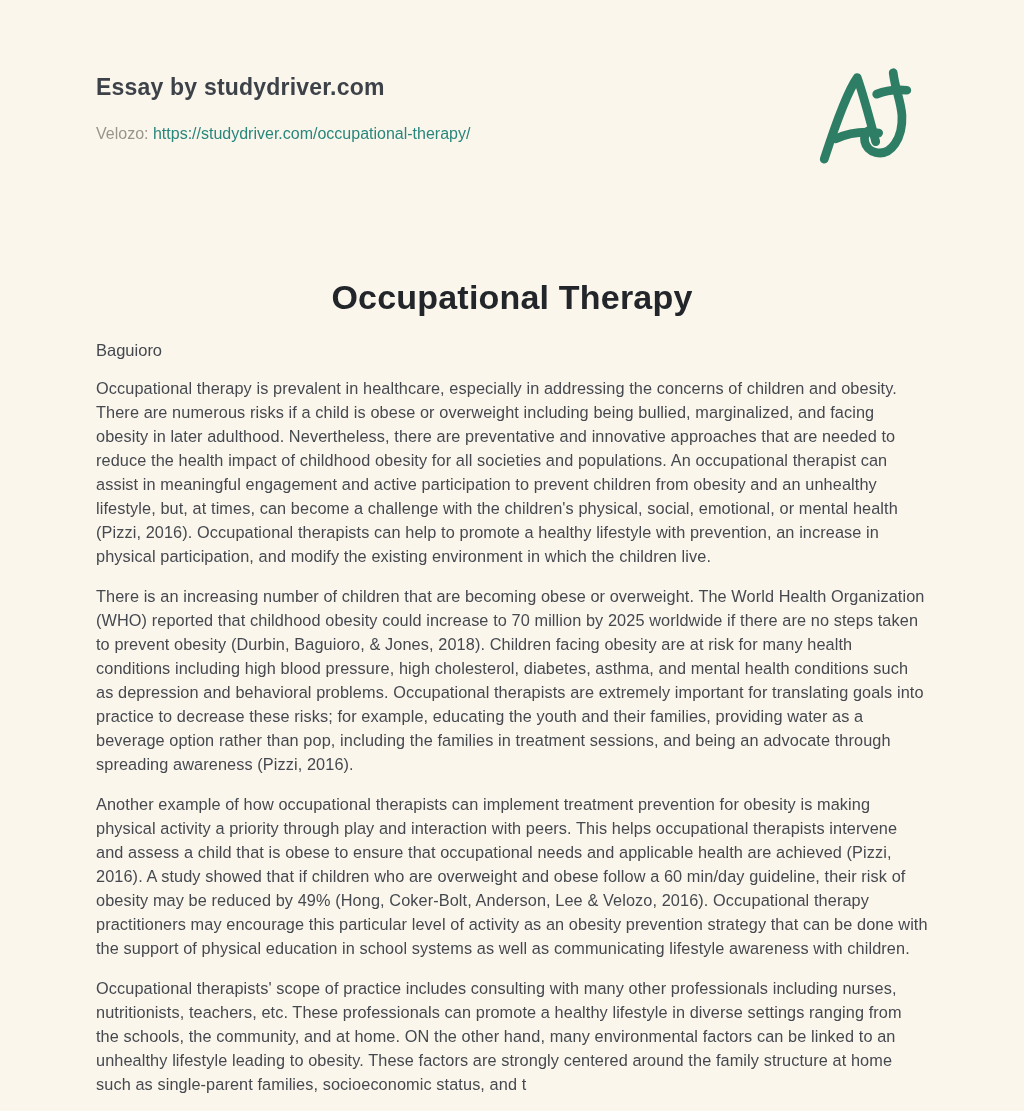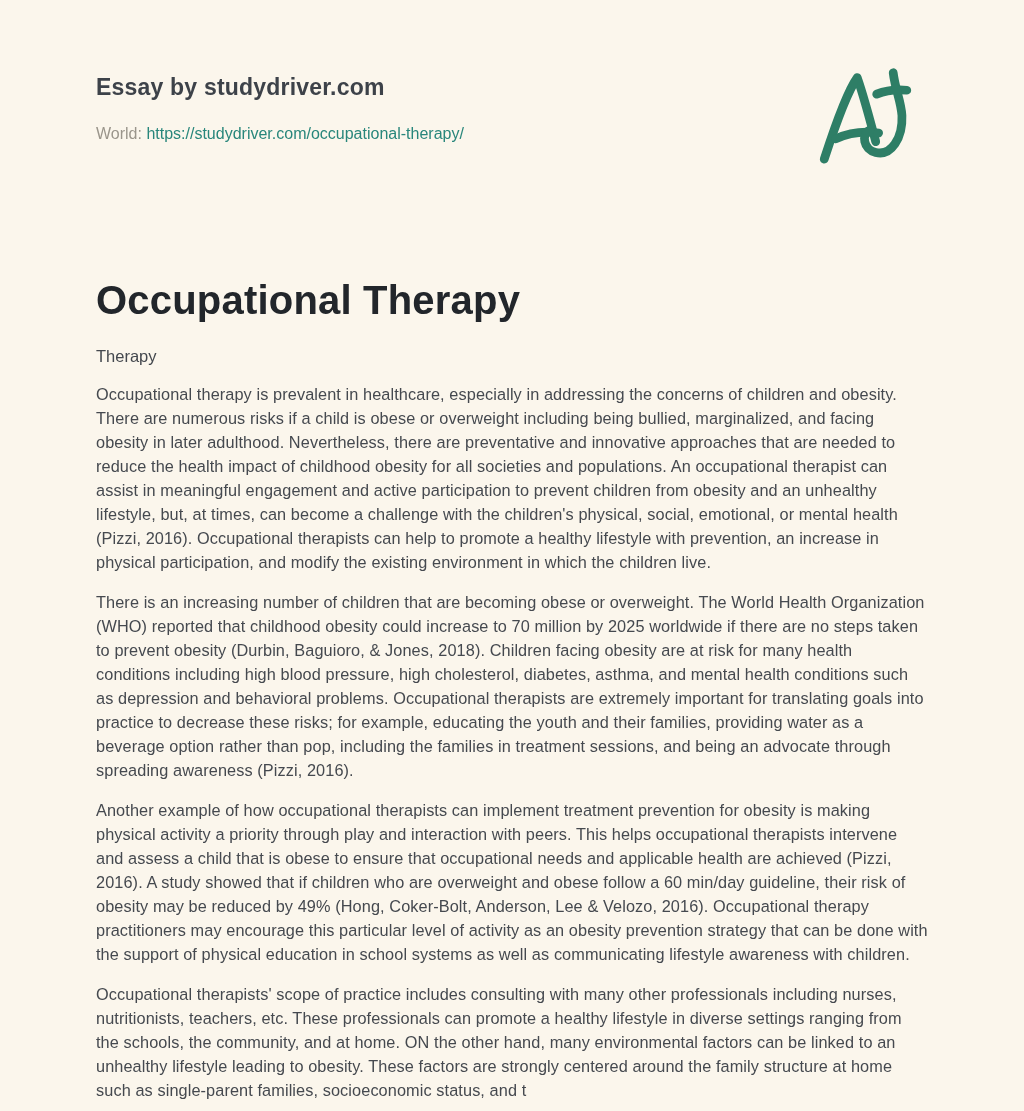--- a/index.html
+++ b/index.html
@@ -49,24 +49,25 @@
     margin-top: -10px;
     margin-right: 12px;
     width: 100px;
     height: 102px;
     flex: 0 0 auto;
   }
 
   
   .essay-title {
     margin-top: 112px;
-    font-size: 40px;
+    font-size: 34px;
     font-weight: 700;
     color: #22262b;
     letter-spacing: 0.2px;
+    text-align: center;
   }
 
   .section-label {
     margin-top: 24px;
     font-size: 16.5px;
     font-weight: 400;
     color: #44484e;
   }
 
   .essay-body p {
@@ -80,21 +81,21 @@
 </style>
 </head>
 <body>
 
 <div class="page">
 
   <div class="header">
     <div class="header-left">
       <div class="header-title">Essay by studydriver.com</div>
       <div class="source-line">
-        <span>World:</span>
+        <span>Velozo:</span>
         <a href="#">https://studydriver.com/occupational-therapy/</a>
       </div>
     </div>
 
     <div class="logo">
       <svg viewBox="0 0 100 105" width="100" height="102" aria-hidden="true">
         <g stroke="#2e7e66" stroke-width="9" fill="none" stroke-linecap="round" stroke-linejoin="round">
 
           <path d="M7 98 C 18 64, 31 28, 41 14 C 48 34, 54 57, 60 80"></path>
 
@@ -103,21 +104,21 @@
           <path d="M61 31 C 71 27, 82 26, 92 27"></path>
 
           <path d="M78 9 C 80 26, 86 38, 87 53 C 88 76, 76 95, 60 91 C 47 88, 45 72, 54 68"></path>
         </g>
       </svg>
     </div>
   </div>
 
   <h1 class="essay-title">Occupational Therapy</h1>
 
-  <div class="section-label">Therapy</div>
+  <div class="section-label">Baguioro</div>
 
   <div class="essay-body">
     <p>Occupational therapy is prevalent in healthcare, especially in addressing the concerns of children and obesity. There are numerous risks if a child is obese or overweight including being bullied, marginalized, and facing obesity in later adulthood. Nevertheless, there are preventative and innovative approaches that are needed to reduce the health impact of childhood obesity for all societies and populations. An occupational therapist can assist in meaningful engagement and active participation to prevent children from obesity and an unhealthy lifestyle, but, at times, can become a challenge with the children's physical, social, emotional, or mental health (Pizzi, 2016). Occupational therapists can help to promote a healthy lifestyle with prevention, an increase in physical participation, and modify the existing environment in which the children live.</p>
     <p>There is an increasing number of children that are becoming obese or overweight. The World Health Organization (WHO) reported that childhood obesity could increase to 70 million by 2025 worldwide if there are no steps taken to prevent obesity (Durbin, Baguioro, &amp; Jones, 2018). Children facing obesity are at risk for many health conditions including high blood pressure, high cholesterol, diabetes, asthma, and mental health conditions such as depression and behavioral problems. Occupational therapists are extremely important for translating goals into practice to decrease these risks; for example, educating the youth and their families, providing water as a beverage option rather than pop, including the families in treatment sessions, and being an advocate through spreading awareness (Pizzi, 2016).</p>
     <p>Another example of how occupational therapists can implement treatment prevention for obesity is making physical activity a priority through play and interaction with peers. This helps occupational therapists intervene and assess a child that is obese to ensure that occupational needs and applicable health are achieved (Pizzi, 2016). A study showed that if children who are overweight and obese follow a 60 min/day guideline, their risk of obesity may be reduced by 49% (Hong, Coker-Bolt, Anderson, Lee &amp; Velozo, 2016). Occupational therapy practitioners may encourage this particular level of activity as an obesity prevention strategy that can be done with the support of physical education in school systems as well as communicating lifestyle awareness with children.</p>
     <p>Occupational therapists' scope of practice includes consulting with many other professionals including nurses, nutritionists, teachers, etc. These professionals can promote a healthy lifestyle in diverse settings ranging from the schools, the community, and at home. ON the other hand, many environmental factors can be linked to an unhealthy lifestyle leading to obesity. These factors are strongly centered around the family structure at home such as single-parent families, socioeconomic status, and t</p>
   </div>
 
 </div>
 

